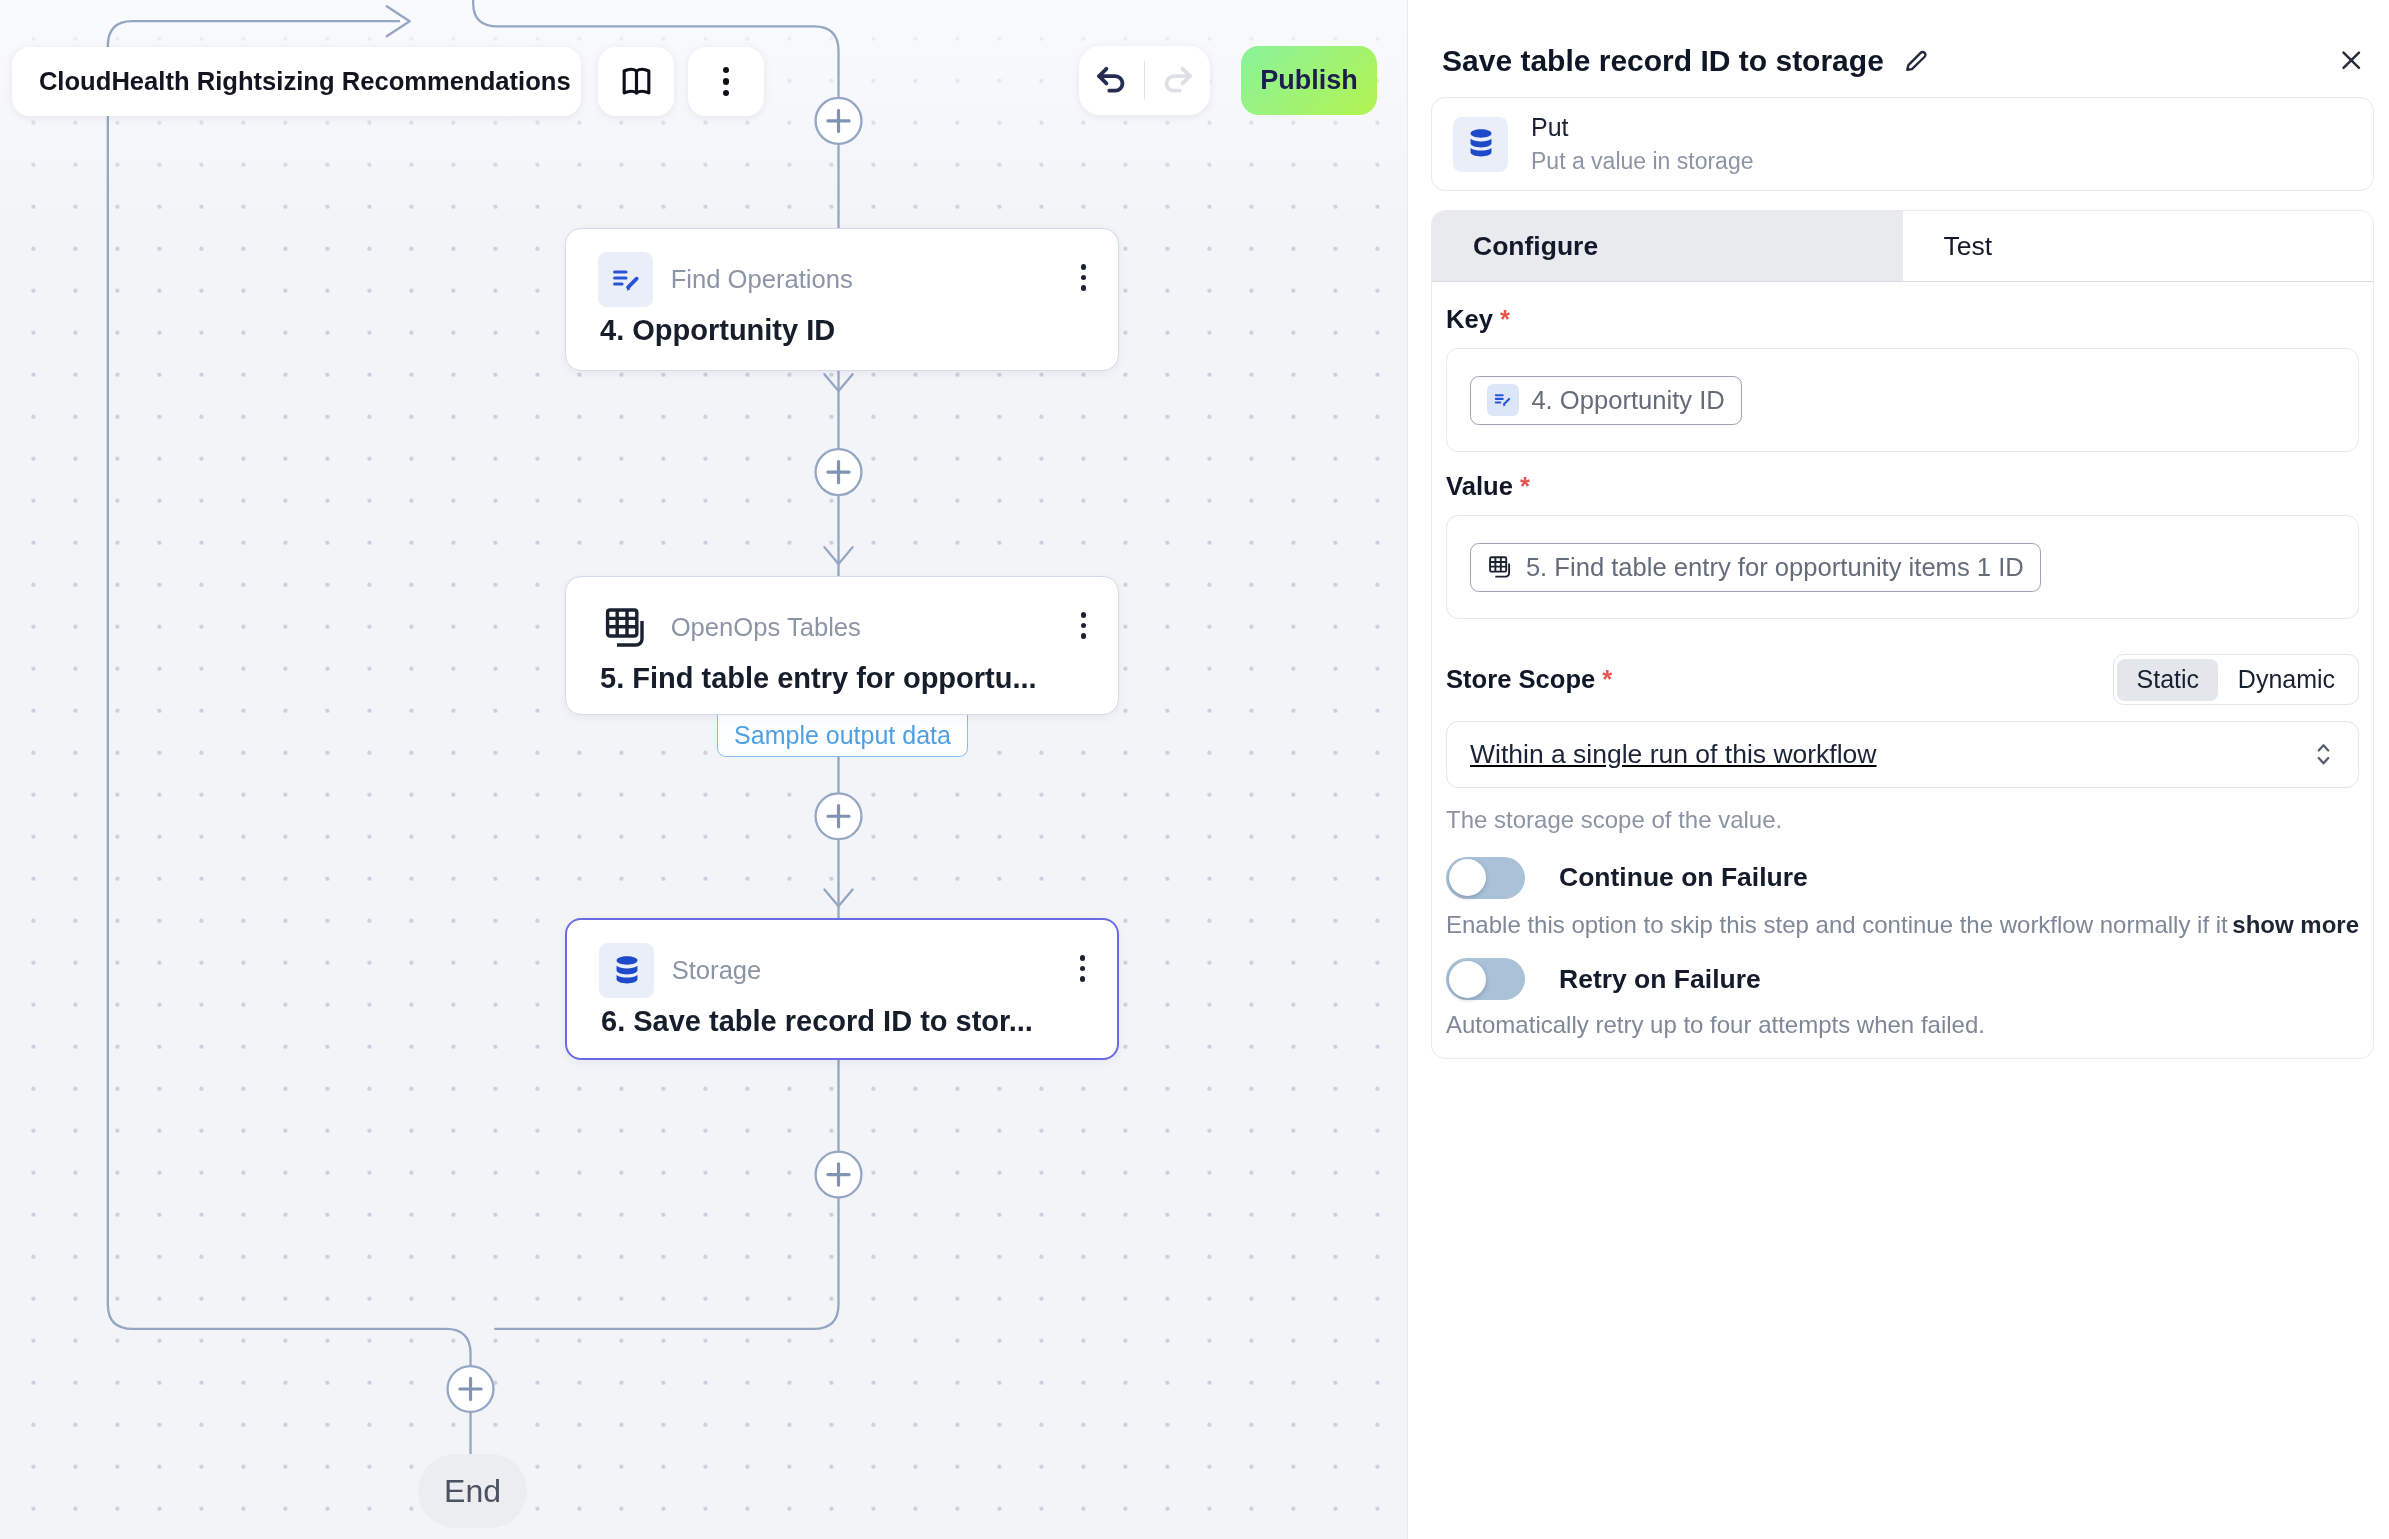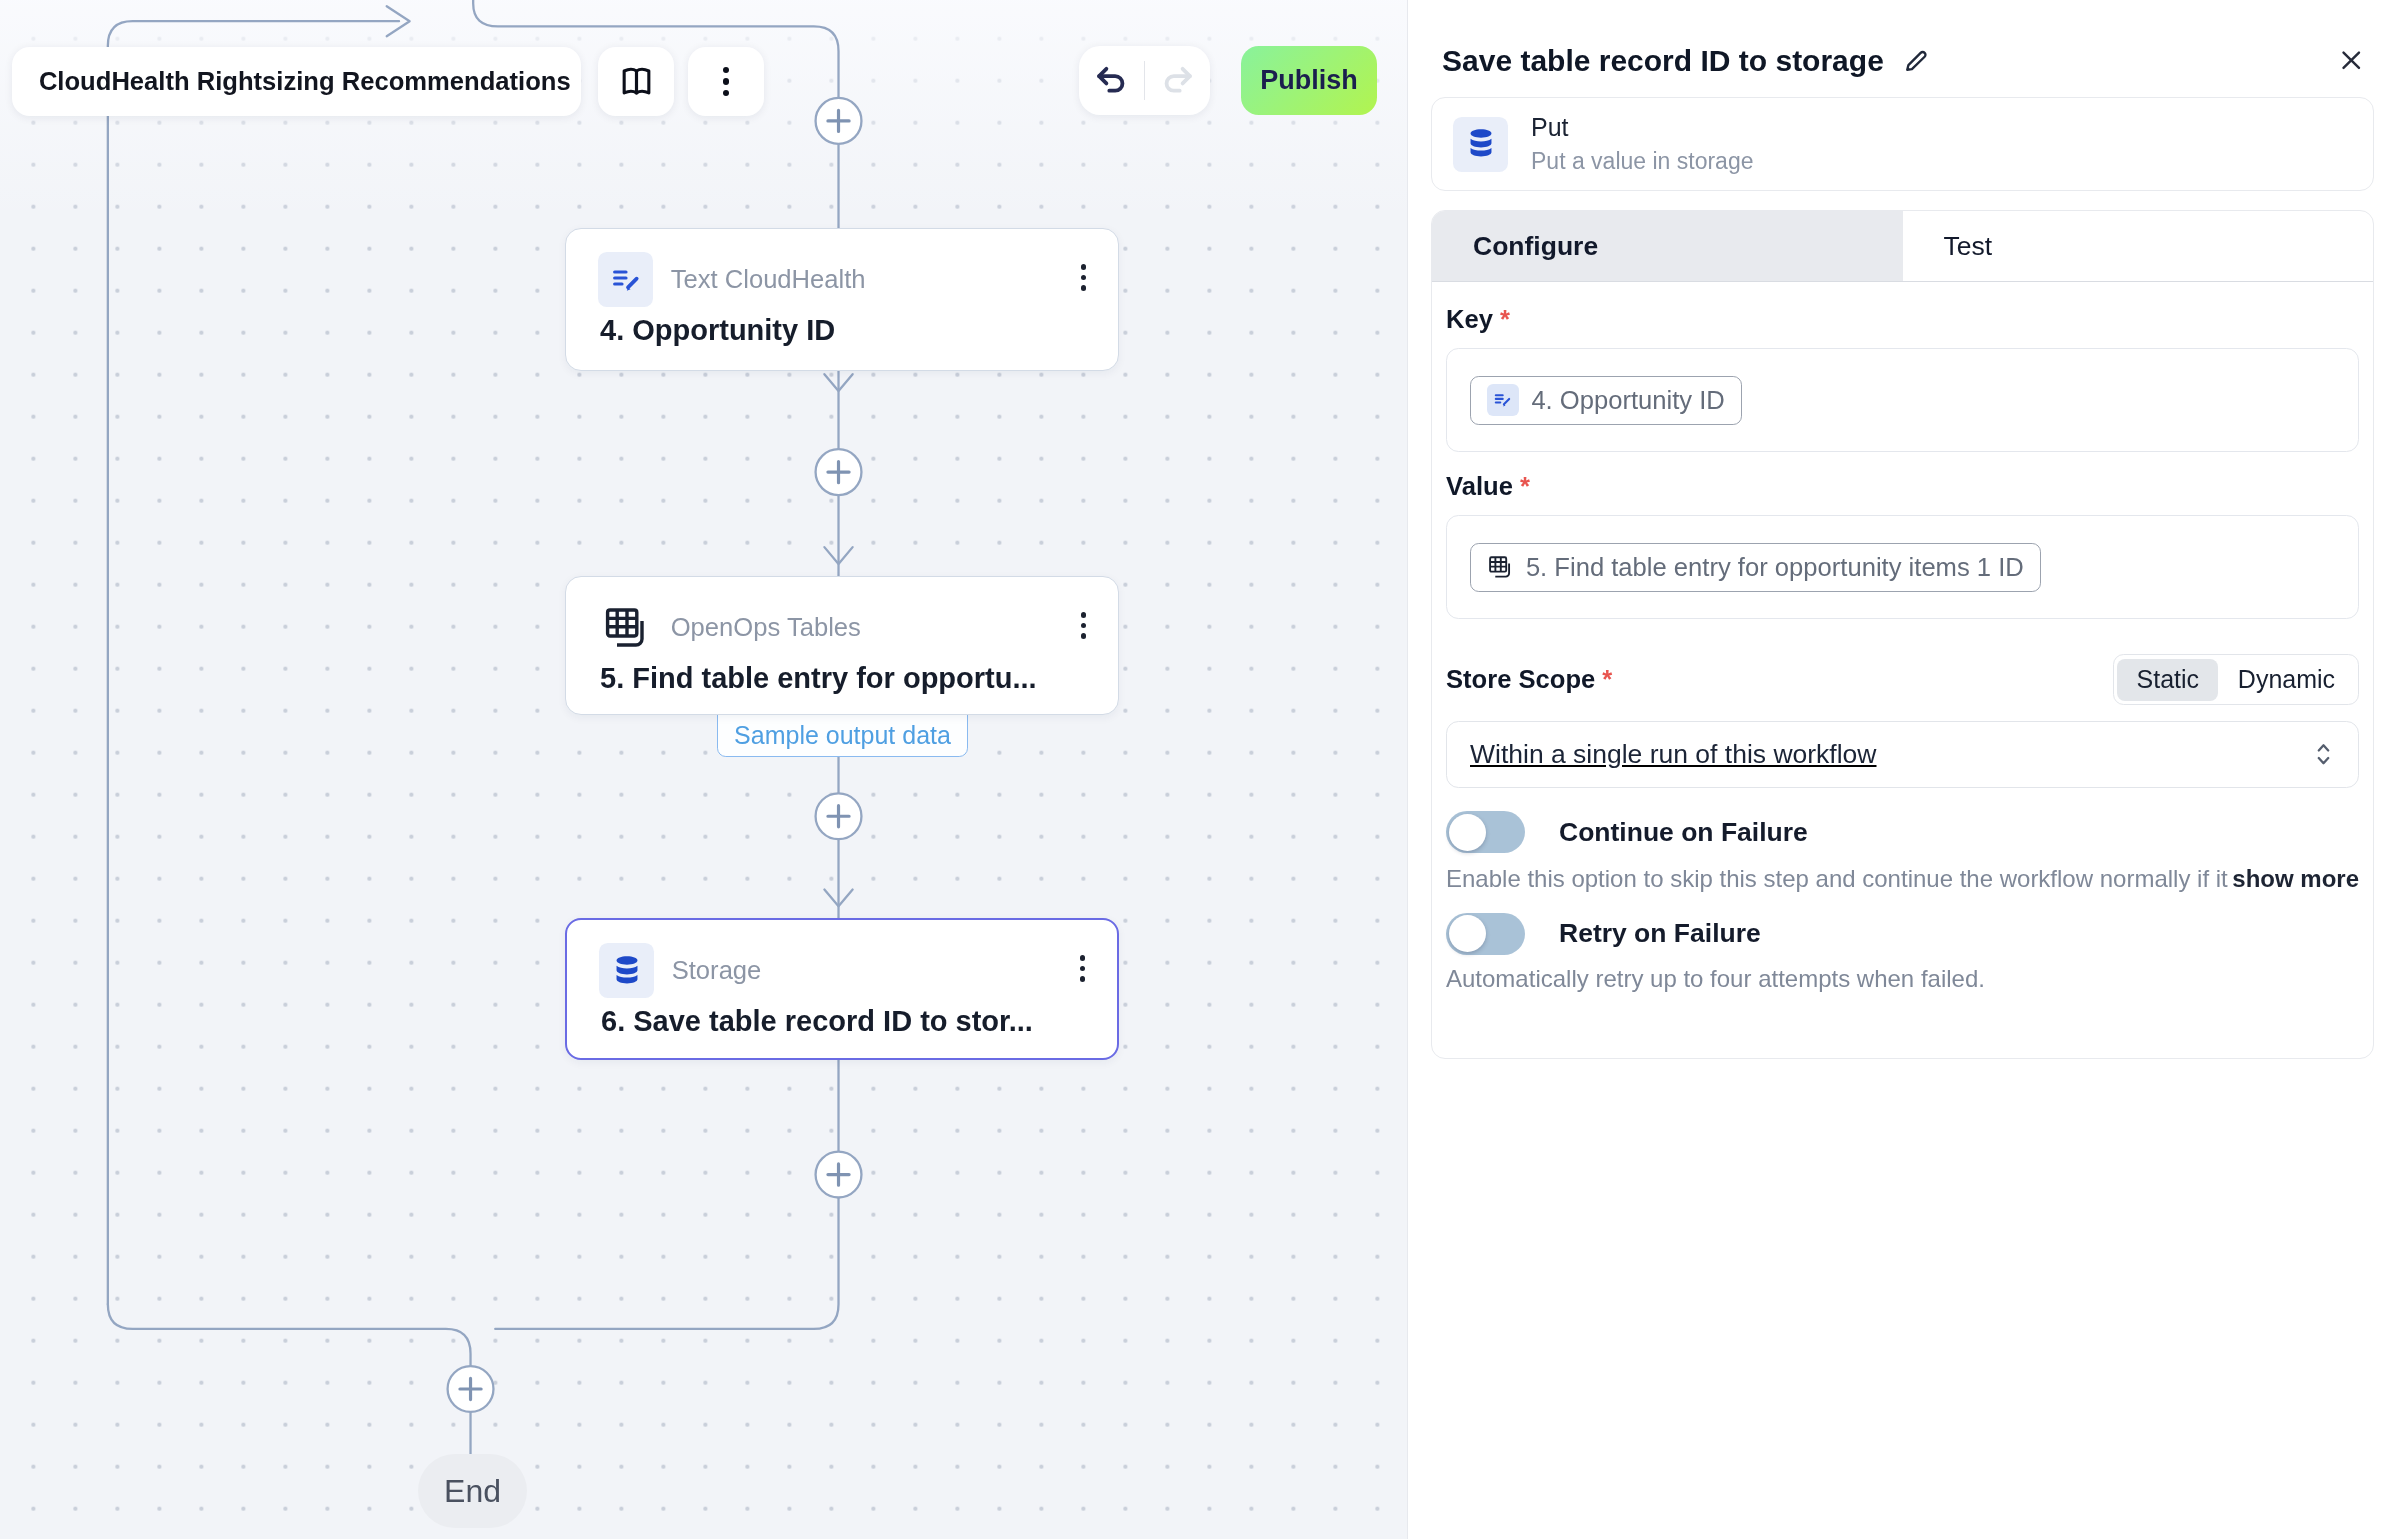--- a/index.html
+++ b/index.html
@@ -201,21 +201,21 @@
       <div class="node-head">
         <div class="icon-tile">
           <svg width="32" height="32" viewBox="0 0 24 24" fill="none" stroke="#2953d6" stroke-width="2.4" stroke-linecap="round">
             <path d="M3.5 6 H12"></path>
               <path d="M3.5 10.5 H12"></path>
               <path d="M3.5 15 H9"></path>
             <path d="M13.5 17.5 L20 11 l0 0" stroke-width="2.8"></path>
               <path d="M12.6 20 l1-2.6 1.8 1.6z" fill="#2953d6" stroke="none"></path>
           </svg>
         </div>
-        <span class="app-name">Text CloudHealth</span>
+        <span class="app-name">Find Operations</span>
       </div>
       <div class="kebab">
           <i></i>
           <i></i>
           <i></i>
         </div>
       <div class="node-title">4. Opportunity ID</div>
     </div>
 
     <div class="node" style="top:576px; height:139px;">
@@ -389,20 +389,21 @@
           </div>
         </div>
 
         <div class="select-box">
           <span class="select-value">Within a single run of this workflow</span>
           <svg width="23" height="26.5" viewBox="0 0 24 28" fill="none" stroke="#555e6e" stroke-width="2.4" stroke-linecap="round" stroke-linejoin="round">
             <path d="M7 10 L12 4.5 L17 10"></path>
               <path d="M7 18 L12 23.5 L17 18"></path>
           </svg>
         </div>
+        <div class="help-text">The storage scope of the value.</div>
 
         <div class="toggle-row">
           <div class="toggle">
               <div class="knob"></div>
             </div>
           <span class="toggle-label">Continue on Failure</span>
         </div>
         <div class="helper-row">
           <span class="helper-text">Enable this option to skip this step and continue the workflow normally if it fa...</span>
           <span class="show-more">show more</span>

